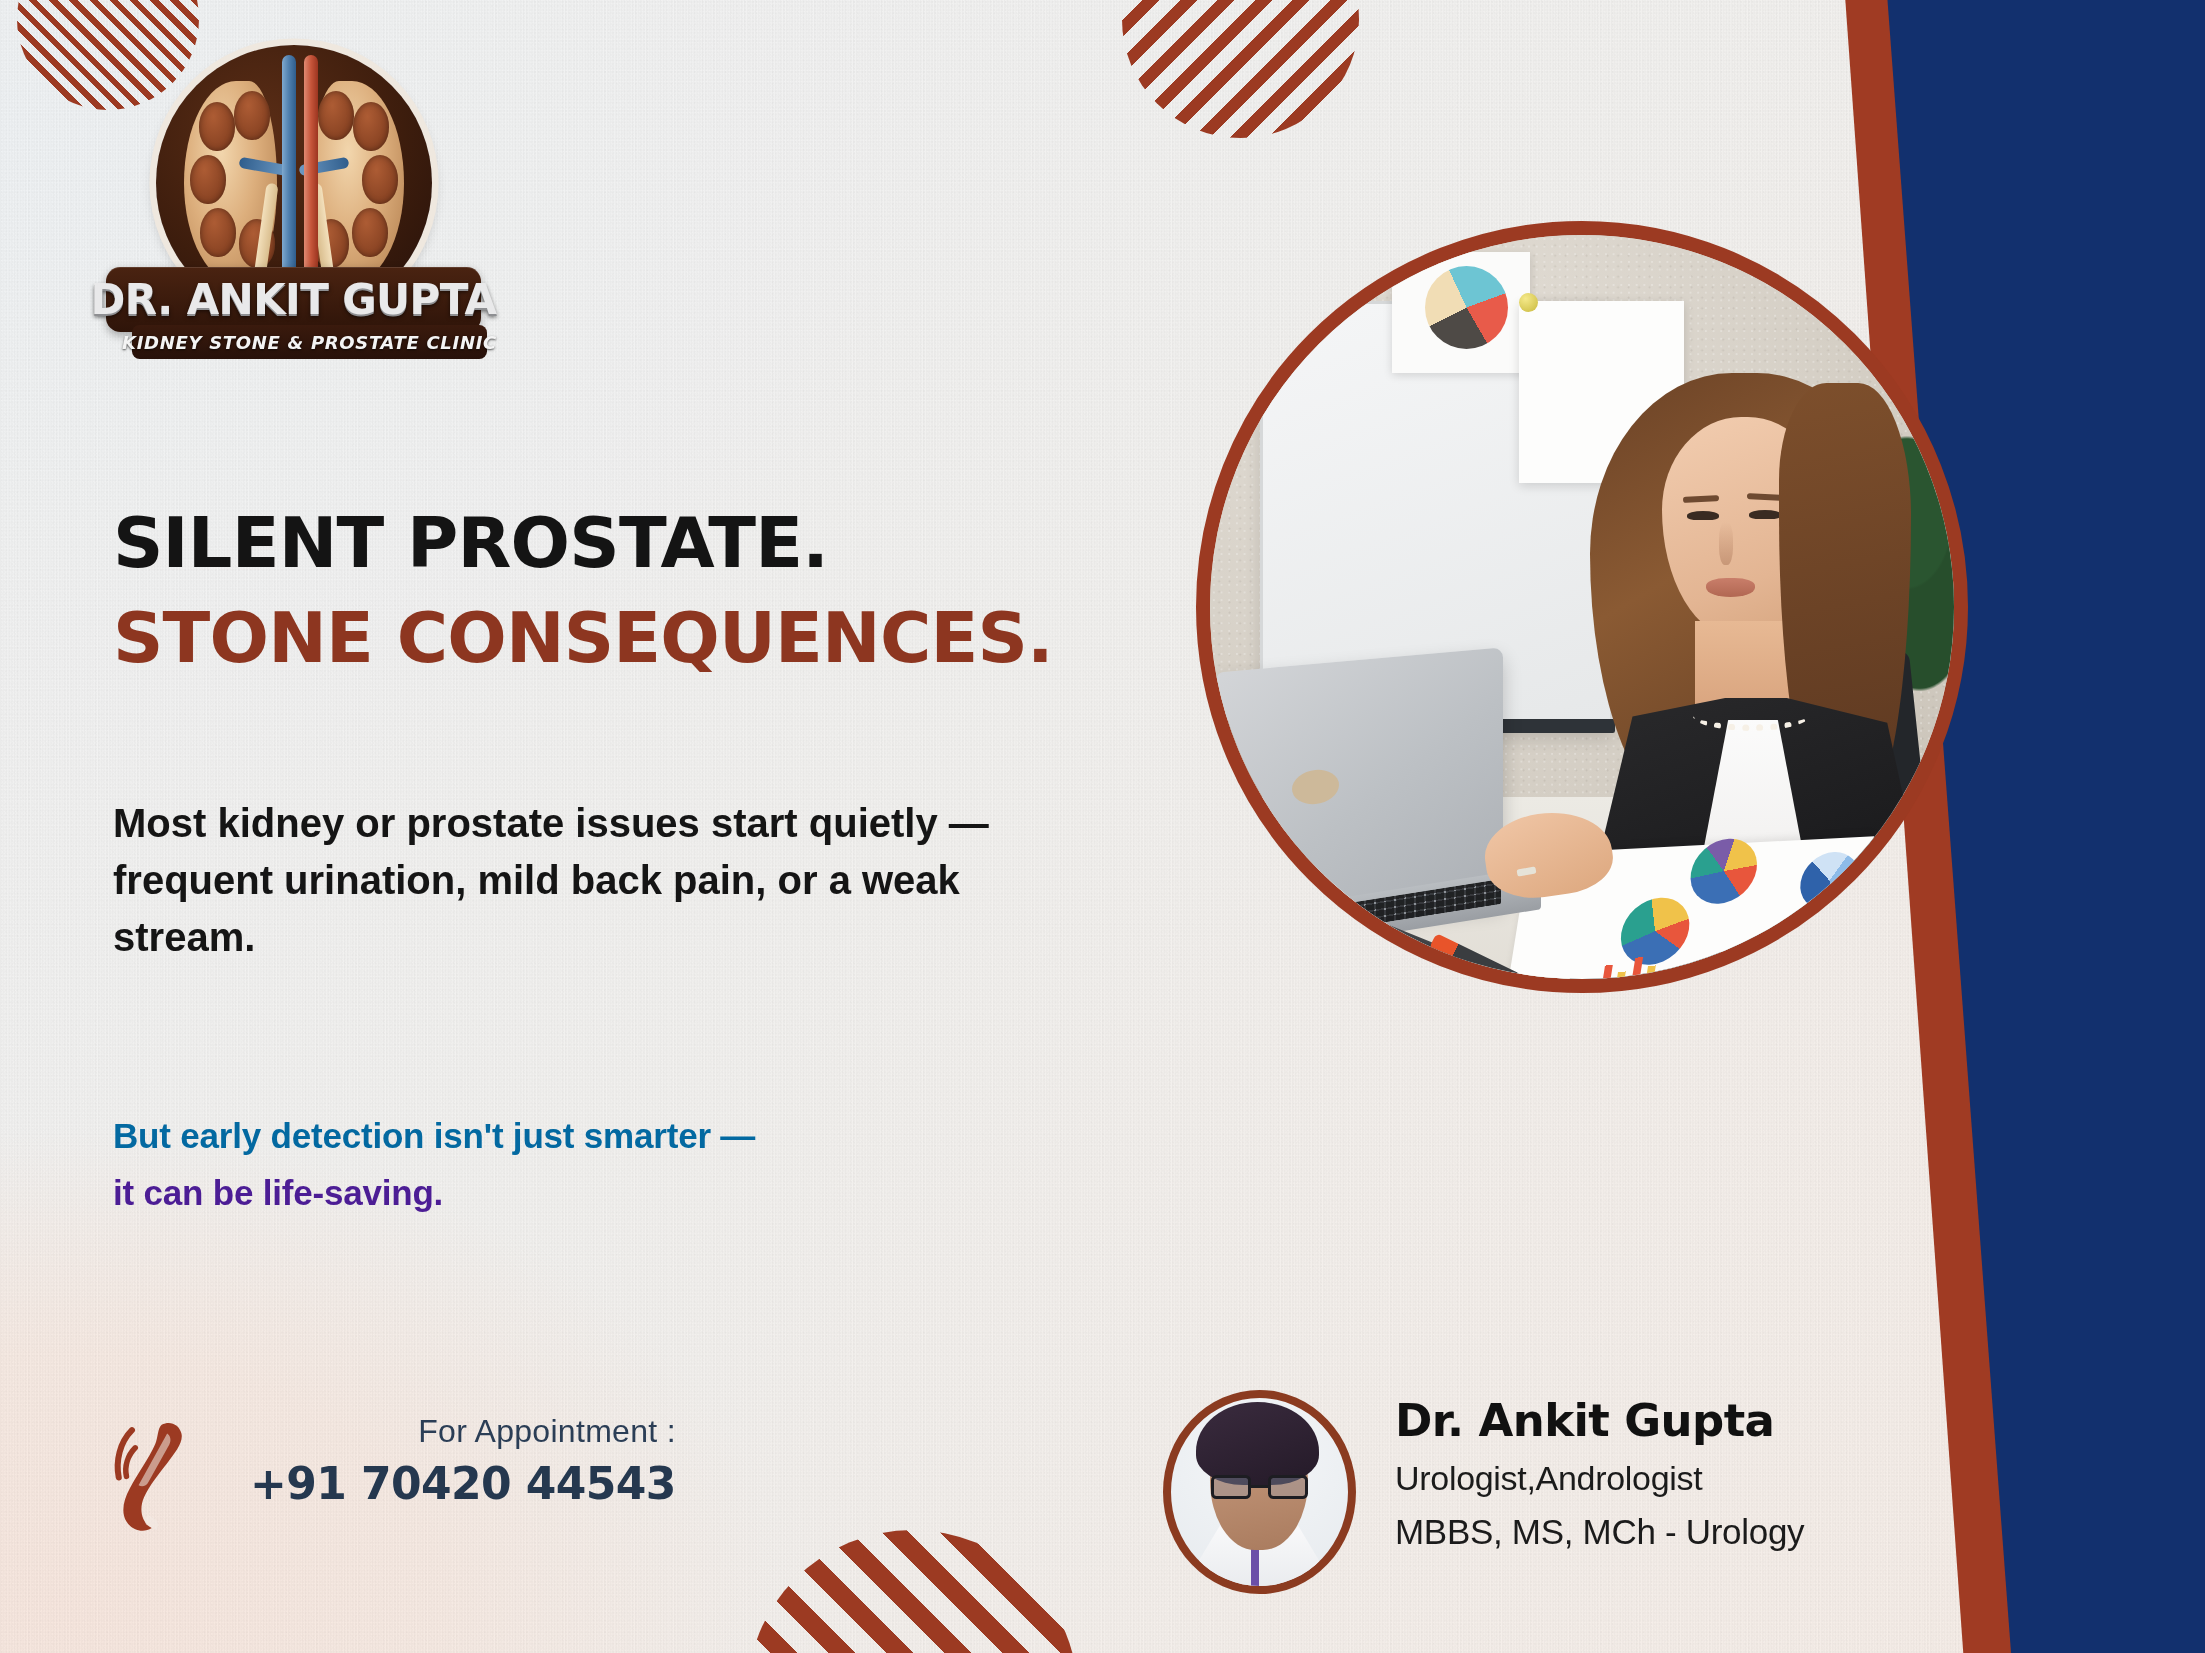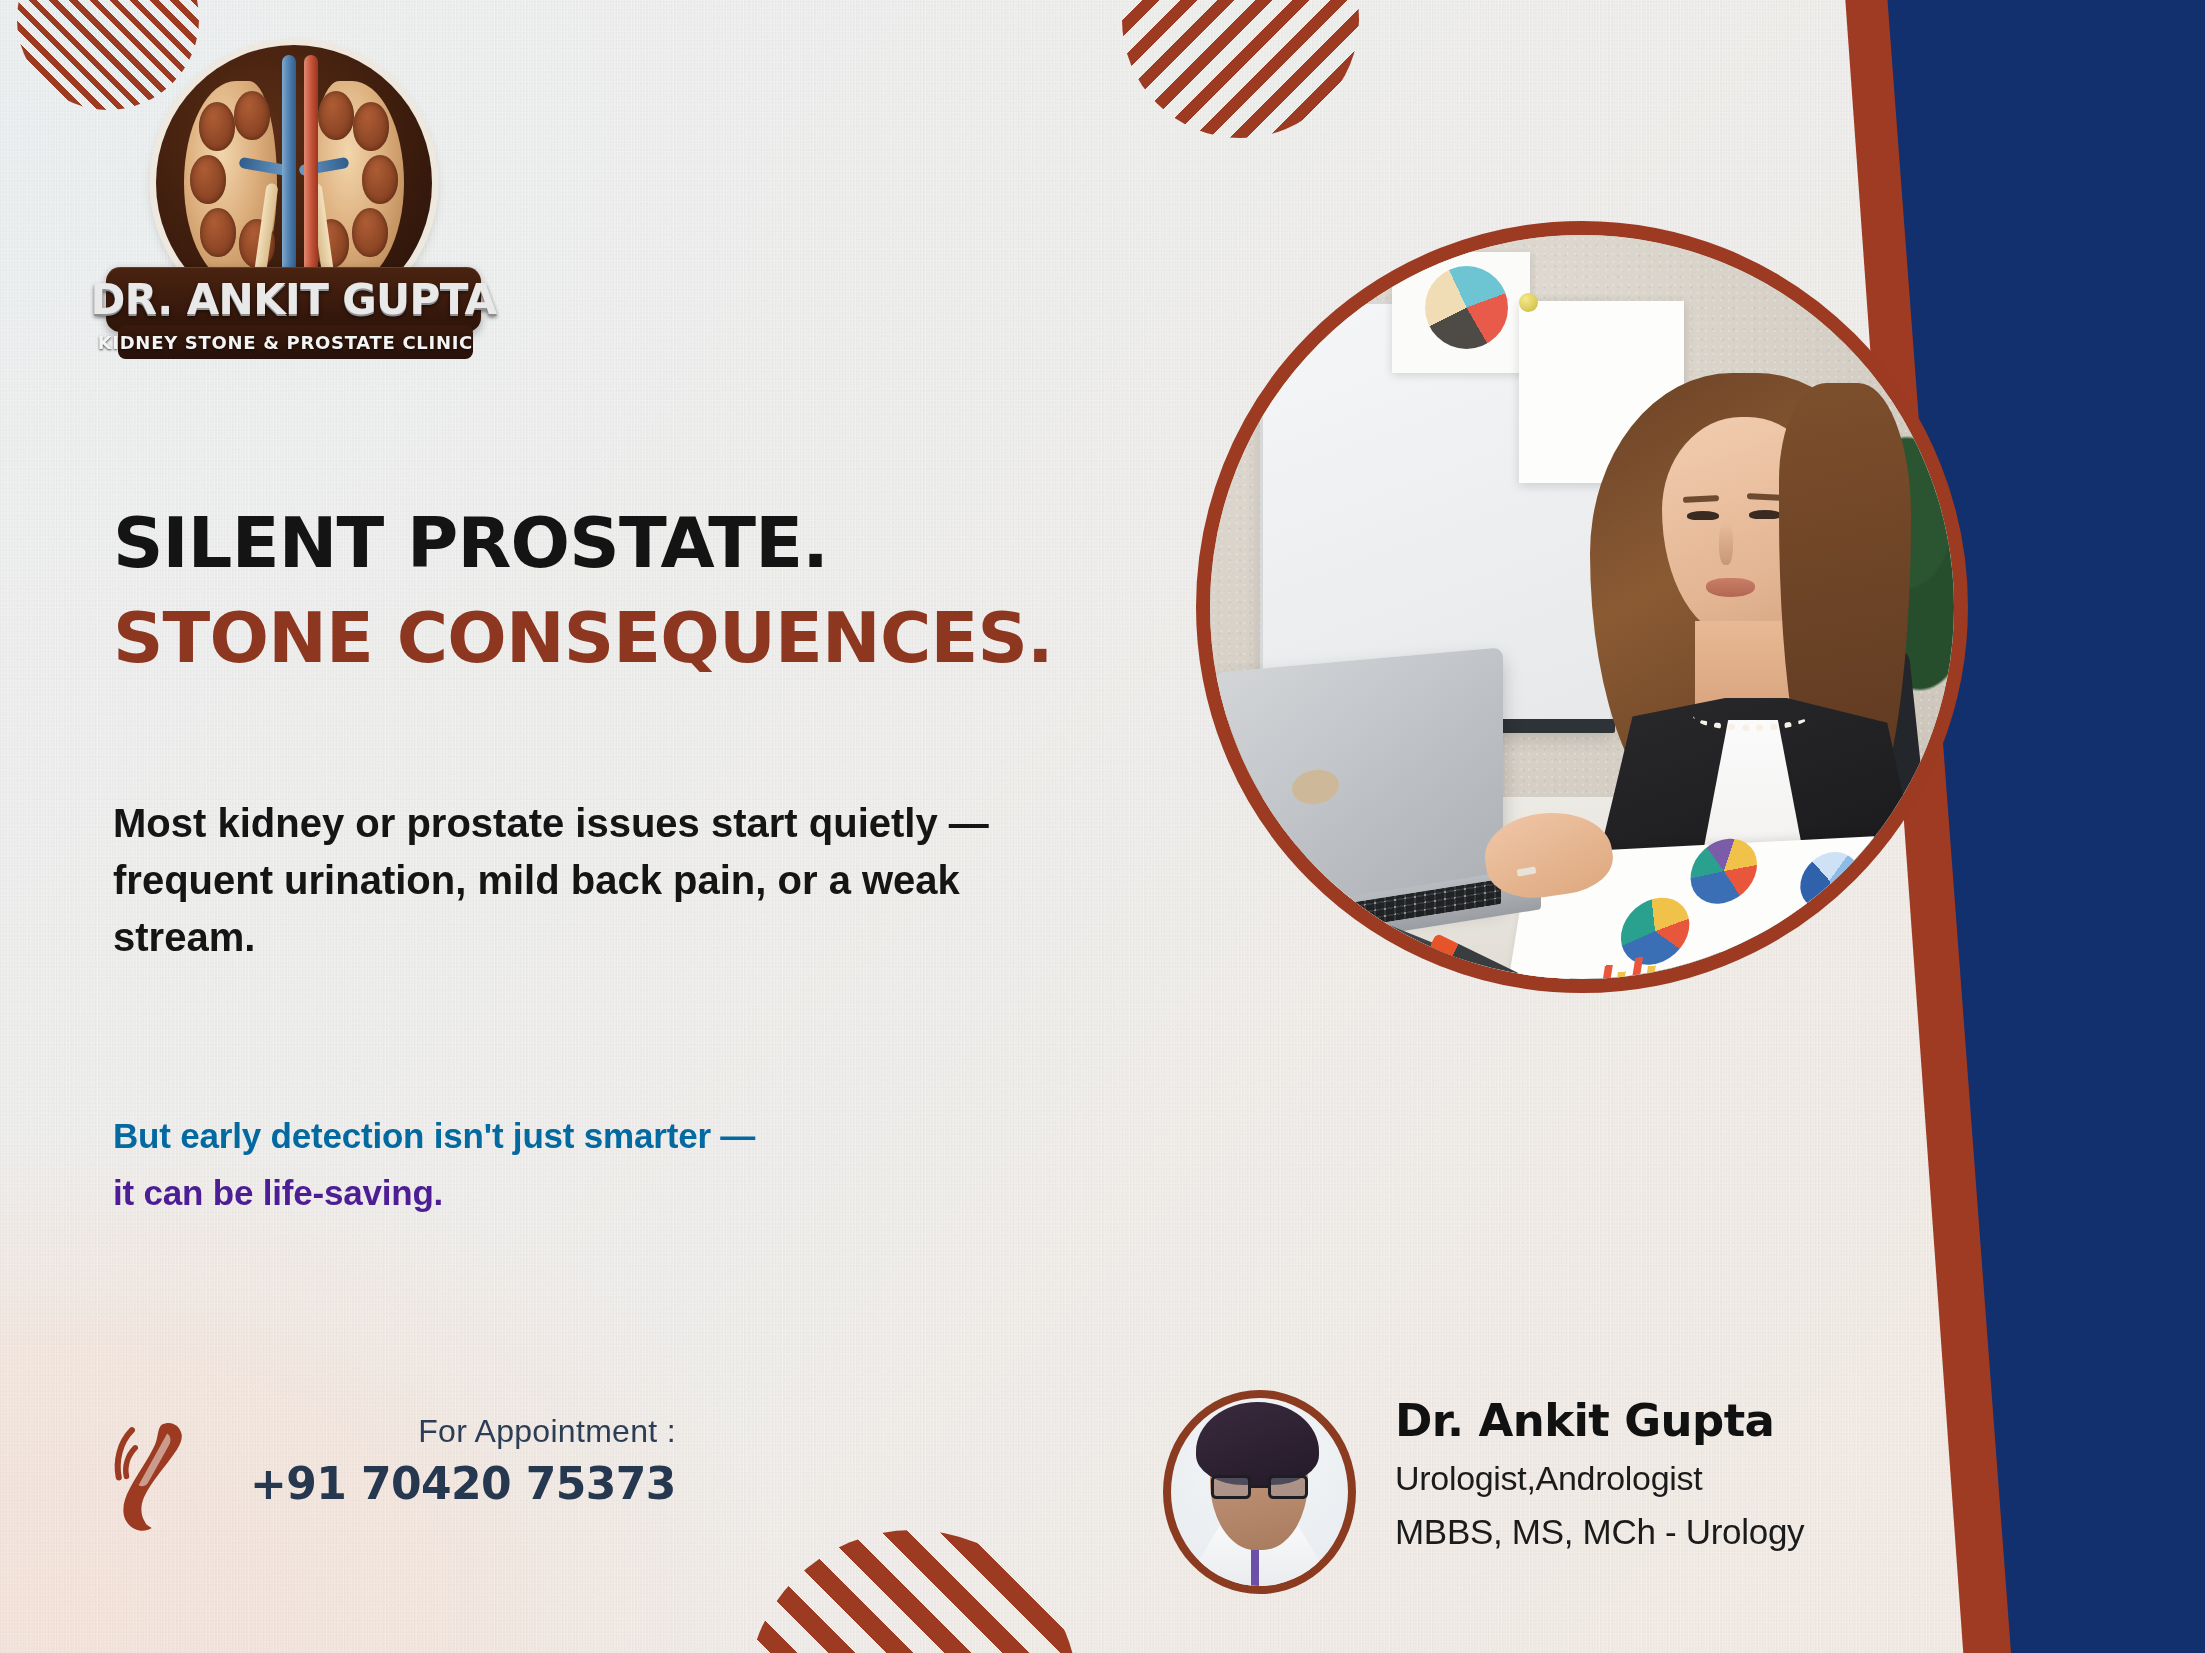--- a/index.html
+++ b/index.html
@@ -303,24 +303,24 @@
     display:flex; align-items:center; justify-content:center;
   }
   .logo-name {
     font-family:"DejaVu Sans", sans-serif;
     font-weight:bold; font-size:42px; letter-spacing:-0.6px;
     color:#e9e9ea;
     text-shadow:0 1.7px 0 #8e8f92, 0 2.8px 4.4px rgba(0,0,0,.6);
     white-space:nowrap;
   }
   .logo-plate2 {
-    position:absolute; left:12px; top:280px; width:355px; height:34px;
+    position:absolute; left:26px; top:280px; width:355px; height:34px;
     background:linear-gradient(180deg,#3a1a0d,#27110a);
     border-radius:7.7px;
-    display:flex; align-items:center; justify-content:flex-end;
+    display:flex; align-items:center; justify-content:center;font-style:italic;
   }
   .logo-tag {
     font-family:"DejaVu Sans", sans-serif;
     font-weight:bold; font-size:18px; letter-spacing:0.7px; color:#f4f4f4;
     white-space:nowrap; text-shadow:0 1.1px 2.2px rgba(0,0,0,.7);
   }
 
   
   .headline { position:absolute; left:113px; top:496px; width:1048px; }
   .hl-line {
@@ -516,21 +516,21 @@
                  C54 212 34 206 24 190 C14 174 18 152 30 130
                  C44 104 64 76 76 50 C82 36 80 22 88 14 Z" fill="#9C3A22"></path>
         <path d="M98 30 C104 34 106 42 102 50 L64 118 C60 126 52 128 46 124 Z" fill="#f3ece6" opacity=".55"></path>
         <path d="M64 178 C58 182 56 190 60 196 L78 206 C84 198 82 190 76 186 Z" fill="#f3ece6" opacity=".5"></path>
         <path d="M34 24 C12 46 4 80 10 110" stroke="#9C3A22" stroke-width="11" fill="none" stroke-linecap="round"></path>
         <path d="M40 56 C26 70 20 90 24 108" stroke="#9C3A22" stroke-width="10" fill="none" stroke-linecap="round"></path>
       </svg>
     </div>
     <div class="appt-text">
       <div class="appt-label">For Appointment :</div>
-      <div class="appt-number">+91 70420 75373</div>
+      <div class="appt-number">+91 70420 44543</div>
     </div>
   </div>
 
   <div class="doctor">
     <div class="doc-avatar">
       <div class="da-coat"></div>
       <div class="da-lanyard"></div>
       <div class="da-face"></div>
       <div class="da-hair"></div>
       <div class="da-glasses">

